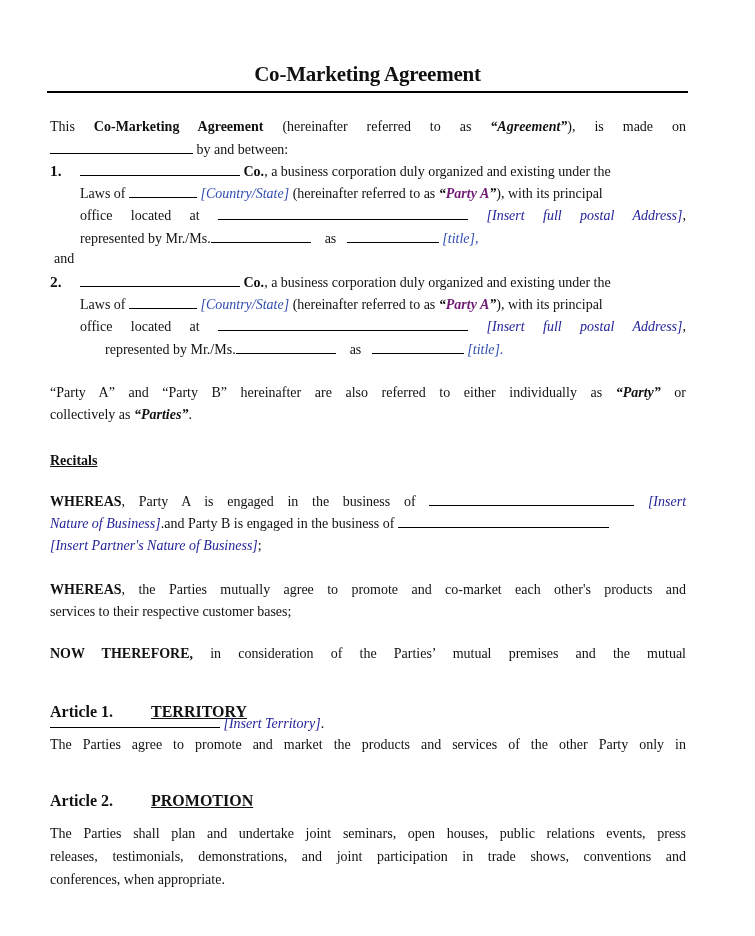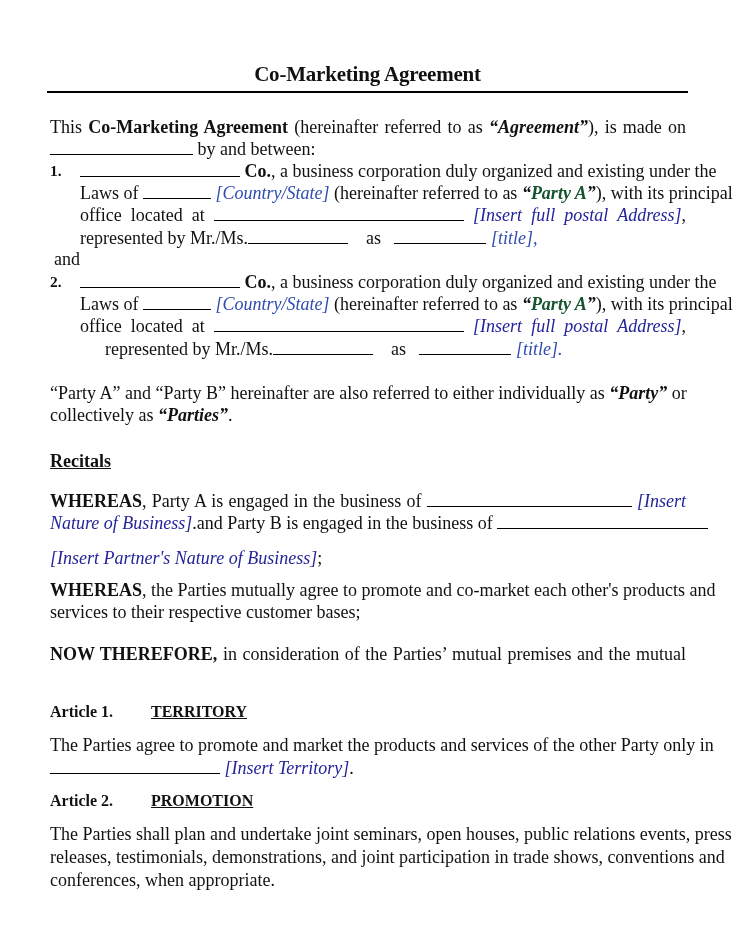--- a/index.html
+++ b/index.html
@@ -2,29 +2,29 @@
 <html><head>
 <meta charset="utf-8">
 <style>
   html, body { margin:0; padding:0; background:#ffffff; }
   body { width:755px; height:936px; position:relative; overflow:hidden;
          font-family:"Liberation Serif", serif; color:#111; }
   .page { position:absolute; left:0; top:0; width:755px; height:936px; }
   .title { position:absolute; left:0; width:735px; top:62px; text-align:center;
            font-weight:bold; font-size:21px; letter-spacing:-0.2px; }
   .rule { position:absolute; left:47px; top:91px; width:641px; height:2px; background:#000; }
-  .line { position:absolute; left:50px; width:636px; font-size:18px; line-height:20px;
+  .line { position:absolute; left:50px; width:636px; font-size:14px; line-height:20px;
           white-space:nowrap; }
   .j { text-align:justify; text-align-last:justify; }
   .ind { left:80px; width:606px; }
   .num { position:absolute; left:50px; font-weight:bold; font-size:15.4px; line-height:20px; }
   .blank { display:inline-block; border-bottom:1px solid #000; height:14px; vertical-align:baseline; }
   .ph { font-style:italic; color:#2f4cb0; }
   .ph2 { font-style:italic; color:#23239a; }
-  .pa { font-style:italic; font-weight:bold; color:#14532d; }
+  .pa { font-style:italic; font-weight:bold; color:#701a75; }
   b, .b { font-weight:bold; }
   .bi { font-weight:bold; font-style:italic; }
   .ul { text-decoration:underline; font-weight:bold; }
   .art { position:absolute; left:50px; font-weight:bold; font-size:16px; line-height:20px; }
   .art .h { position:absolute; left:101px; text-decoration:underline; white-space:nowrap; }
 </style>
 </head>
 <body>
 
 <div class="page">
@@ -109,40 +109,40 @@
 
   <div class="line j" style="top:491px;">
     <span><b>WHEREAS</b><span>, Party A is engaged in the business of</span></span>
     <span class="blank" style="width:205px;"></span>
     <span class="ph2">[Insert</span>
   </div>
   <div class="line" style="top:513px;">
     <span class="ph2">Nature of Business]</span><span>.and Party B is engaged in the business of</span>
     <span class="blank" style="width:211px;"></span>
   </div>
-  <div class="line" style="top:548px;">
+  <div class="line" style="top:536px;">
     <span class="ph2">[Insert Partner's Nature of Business]</span><span>;</span>
   </div>
 
   <div class="line j" style="top:580px;">
     <span><b>WHEREAS</b><span>, the Parties mutually agree to promote and co-market each other's products and</span></span>
   </div>
   <div class="line j" style="top:644px;">
     <b>NOW THEREFORE,</b>
     <span>in consideration of the Parties’ mutual premises and the mutual</span>
   </div>
 
   <div class="line" style="top:602px;">services to their respective customer bases;</div>
 
   <div class="art" style="top:702px;">
     <span>Article 1.</span>
     <span class="h">TERRITORY</span>
   </div>
   <div class="line j" style="top:735px;">The Parties agree to promote and market the products and services of the other Party only in</div>
-  <div class="line" style="top:758px;">
+  <div class="line" style="top:713px;">
     <span class="blank" style="width:170px;"></span>
     <span class="ph2">[Insert Territory]</span><span>.</span>
   </div>
 
   <div class="art" style="top:791px;">
     <span>Article 2.</span>
     <span class="h">PROMOTION</span>
   </div>
   <div class="line j" style="top:824px;">The Parties shall plan and undertake joint seminars, open houses, public relations events, press</div>
   <div class="line j" style="top:847px;">releases, testimonials, demonstrations, and joint participation in trade shows, conventions and</div>

